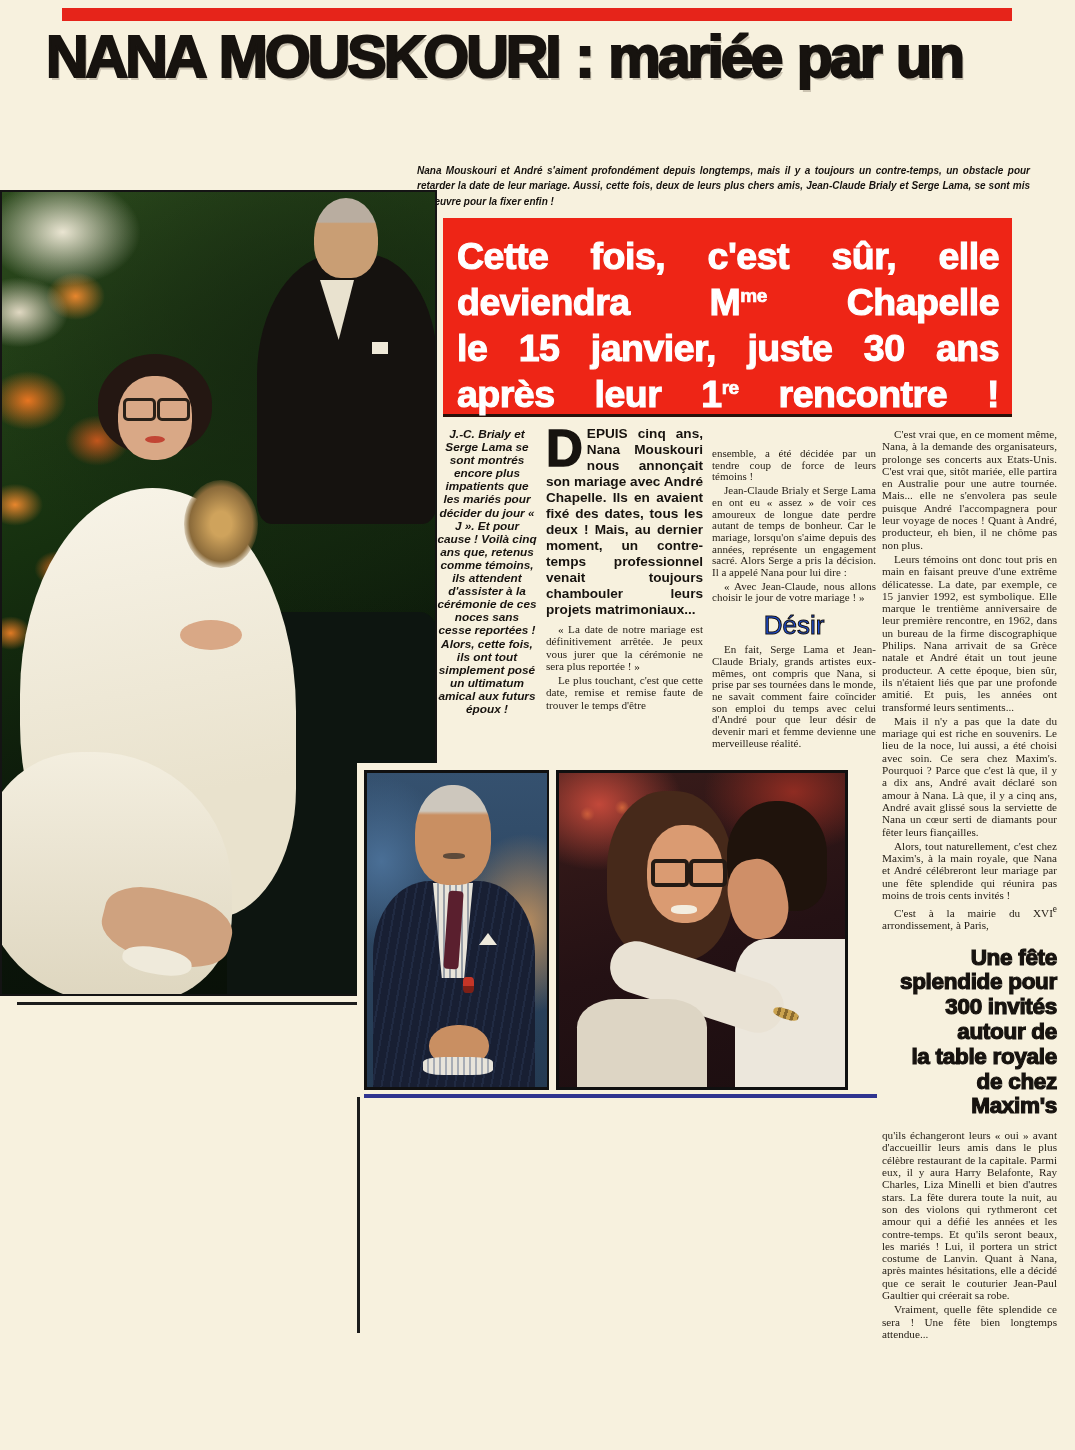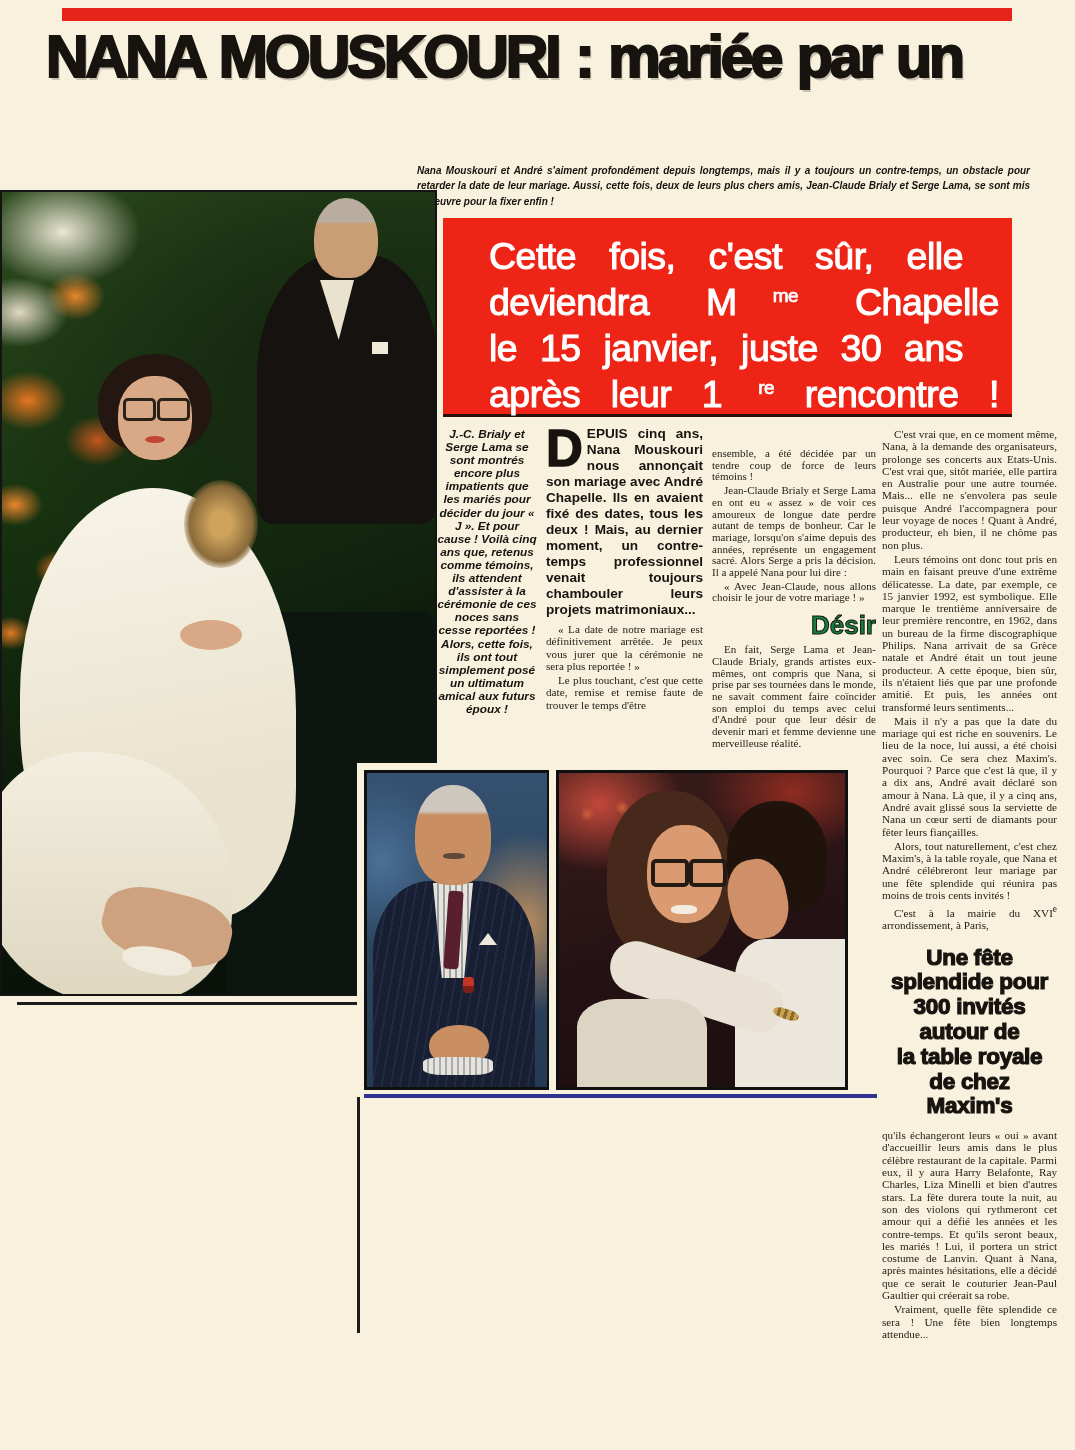--- a/index.html
+++ b/index.html
@@ -16,24 +16,24 @@
             -webkit-text-stroke:2.2px #17130f;text-shadow:2px 3px 0 rgba(120,110,95,.35);}
   .headline span{display:block;white-space:nowrap;}
 
   
   .intro{left:417px;top:163px;width:613px;font-style:italic;font-weight:bold;
          font-size:10px;line-height:15.4px;text-align:justify;color:#17130f;}
 
   
   .redbox{left:443px;top:218px;width:569px;height:199px;background:#ee2516;
           border-bottom:3px solid #2a120a;box-sizing:border-box;padding:9px 13px 0 14px;}
-  .redline{height:46px;color:#ffffff;font-weight:normal;font-size:37.5px;line-height:46px;
+  .redline{height:46px;color:#ffffff;font-weight:bold;font-size:37.5px;line-height:46px;
            letter-spacing:-.5px;-webkit-text-stroke:1.1px #ffffff;
-           text-align:justify;text-align-last:justify;margin-left:32px;}
-  .redline sup{font-size:19px;vertical-align:13px;padding-left:36px;-webkit-text-stroke:.7px #fff;}
+           text-align:justify;text-align-last:justify;}
+  .redline sup{font-size:19px;vertical-align:13px;-webkit-text-stroke:.7px #fff;}
 
   
   .photo{box-sizing:border-box;border:3px solid #101010;box-shadow:0 0 0 7px #f7f1de;
          overflow:hidden;z-index:5;}
   .photo-main{left:0;top:190px;width:433px;height:802px;border:2px solid #141414;
               box-shadow:none;z-index:1;overflow:hidden;
               background:
                radial-gradient(130px 90px at 14% 5%,#eae5d2 0%,rgba(234,229,210,0) 60%),
                radial-gradient(70px 50px at 4% 15%,#e0d8c2 0%,rgba(224,216,194,0) 70%),
                radial-gradient(55px 42px at 6% 26%,#e77521 0%,rgba(231,117,33,0) 70%),
@@ -67,25 +67,25 @@
        line-height:12.3px;color:#221c14;}
   .col p{margin:0 0 2px 0;}
   .col p.ind{text-indent:12px;}
   .col1{left:546px;top:426px;width:157px;}
   .col2{left:712px;top:420px;width:164px;font-size:11px;line-height:11.7px;margin-top:28px;}
   .col3{left:882px;top:428px;width:175px;}
   .lead{font-family:"Liberation Sans",sans-serif;font-weight:bold;font-size:13.6px;
         line-height:16px;color:#17130f;margin:0 0 5px 0 !important;}
   .dropcap{float:left;font-size:51px;line-height:43px;font-weight:bold;margin:1px 4px 0 0;
            -webkit-text-stroke:1.5px #17130f;}
-  .subhead-desir{font-family:"Liberation Sans",sans-serif;font-weight:bold;font-size:26px;
-                 line-height:30px;text-align:right;margin:6px 0 4px 0 !important;
-                 color:#15803d;-webkit-text-stroke:1px #17130f;text-indent:0 !important;}
+  .subhead-desir{font-family:"Liberation Sans",sans-serif;font-weight:normal;font-size:26px;
+                 line-height:30px;text-align:center;margin:6px 0 4px 0 !important;
+                 color:#1d4ed8;-webkit-text-stroke:1px #17130f;text-indent:0 !important;}
   .subhead-fete{font-family:"Liberation Sans",sans-serif;font-weight:bold;font-size:22.5px;
-                line-height:24.8px;letter-spacing:-.3px;white-space:pre-line;text-align:center;
+                line-height:24.8px;letter-spacing:-.3px;white-space:pre-line;text-align:right;
                 color:#17130f;-webkit-text-stroke:1.2px #17130f;
                 margin:14px 0 10px 0 !important;text-indent:0 !important;}
 
   
   .bluerule{left:364px;top:1094px;width:513px;height:4px;background:#2f3490;z-index:6;}
   .emptybox{left:17px;top:1002px;width:340px;height:328px;border-top:3px solid #1c1c1c;
             border-right:3px solid #1c1c1c;z-index:0;}
 </style>
 </head>
 <body>
@@ -141,21 +141,21 @@
     <p class="ind">Jean-Claude Brialy et Serge Lama en ont eu « assez » de voir ces amoureux de longue date perdre autant de temps de bonheur. Car le mariage, lorsqu'on s'aime depuis des années, représente un engagement sacré. Alors Serge a pris la décision. Il a appelé Nana pour lui dire :</p>
     <p class="ind">« Avec Jean-Claude, nous allons choisir le jour de votre mariage ! »</p>
     <p class="subhead-desir">Désir</p>
     <p class="ind">En fait, Serge Lama et Jean-Claude Brialy, grands artistes eux-mêmes, ont compris que Nana, si prise par ses tournées dans le monde, ne savait comment faire coïncider son emploi du temps avec celui d'André pour que leur désir de devenir mari et femme devienne une merveilleuse réalité.</p>
   </div>
 
   <div class="abs col col3">
     <p class="ind">C'est vrai que, en ce moment même, Nana, à la demande des organisateurs, prolonge ses concerts aux Etats-Unis. C'est vrai que, sitôt mariée, elle partira en Australie pour une autre tournée. Mais... elle ne s'envolera pas seule puisque André l'accompagnera pour leur voyage de noces ! Quant à André, producteur, eh bien, il ne chôme pas non plus.</p>
     <p class="ind">Leurs témoins ont donc tout pris en main en faisant preuve d'une extrême délicatesse. La date, par exemple, ce 15 janvier 1992, est symbolique. Elle marque le trentième anniversaire de leur première rencontre, en 1962, dans un bureau de la firme discographique Philips. Nana arrivait de sa Grèce natale et André était un tout jeune producteur. A cette époque, bien sûr, ils n'étaient liés que par une profonde amitié. Et puis, les années ont transformé leurs sentiments...</p>
     <p class="ind">Mais il n'y a pas que la date du mariage qui est riche en souvenirs. Le lieu de la noce, lui aussi, a été choisi avec soin. Ce sera chez Maxim's. Pourquoi ? Parce que c'est là que, il y a dix ans, André avait déclaré son amour à Nana. Là que, il y a cinq ans, André avait glissé sous la serviette de Nana un cœur serti de diamants pour fêter leurs fiançailles.</p>
-    <p class="ind">Alors, tout naturellement, c'est chez Maxim's, à la table royale, que Nana et André célébreront leur mariage par une fête splendide qui réunira pas moins de trois cents invités !</p>
+    <p class="ind">Alors, tout naturellement, c'est chez Maxim's, à la main royale, que Nana et André célébreront leur mariage par une fête splendide qui réunira pas moins de trois cents invités !</p>
     <p class="ind"><span>C'est à la mairie du XVI</span><sup>e</sup><span> arrondissement, à Paris,</span></p>
     <p class="subhead-fete">Une fête
 splendide pour
 300 invités
 autour de
 la table royale
 de chez
 Maxim's</p>
     <p>qu'ils échangeront leurs « oui » avant d'accueillir leurs amis dans le plus célèbre restaurant de la capitale. Parmi eux, il y aura Harry Belafonte, Ray Charles, Liza Minelli et bien d'autres stars. La fête durera toute la nuit, au son des violons qui rythmeront cet amour qui a défié les années et les contre-temps. Et qu'ils seront beaux, les mariés ! Lui, il portera un strict costume de Lanvin. Quant à Nana, après maintes hésitations, elle a décidé que ce serait le couturier Jean-Paul Gaultier qui créerait sa robe.</p>
     <p class="ind">Vraiment, quelle fête splendide ce sera ! Une fête bien longtemps attendue...</p>

